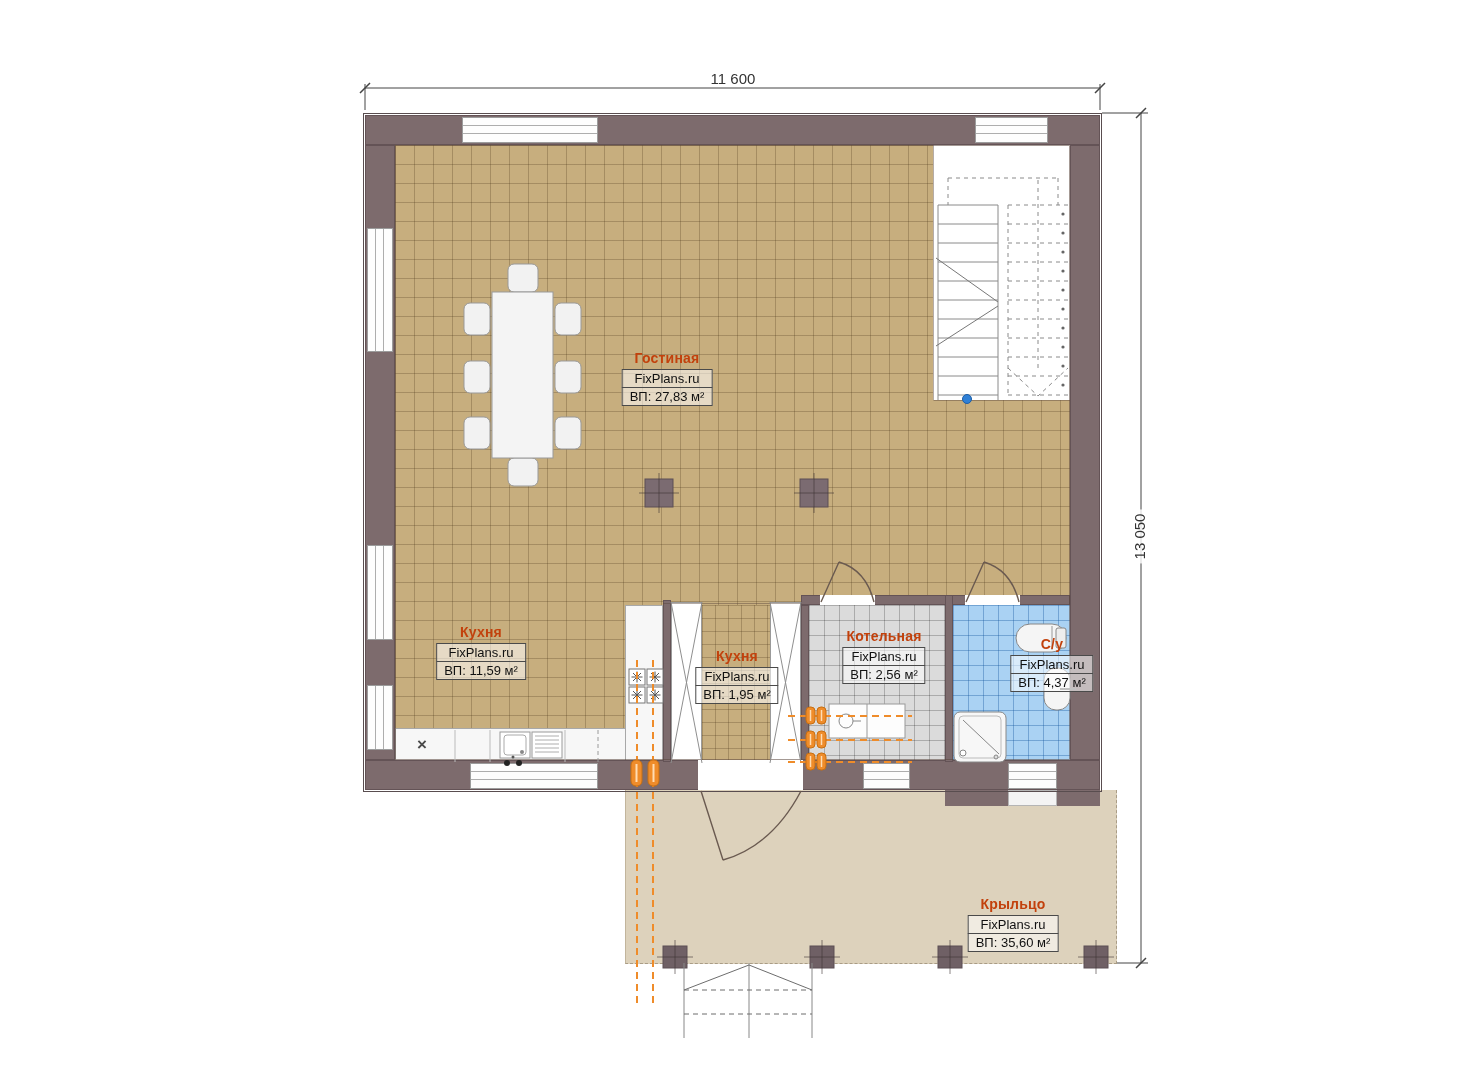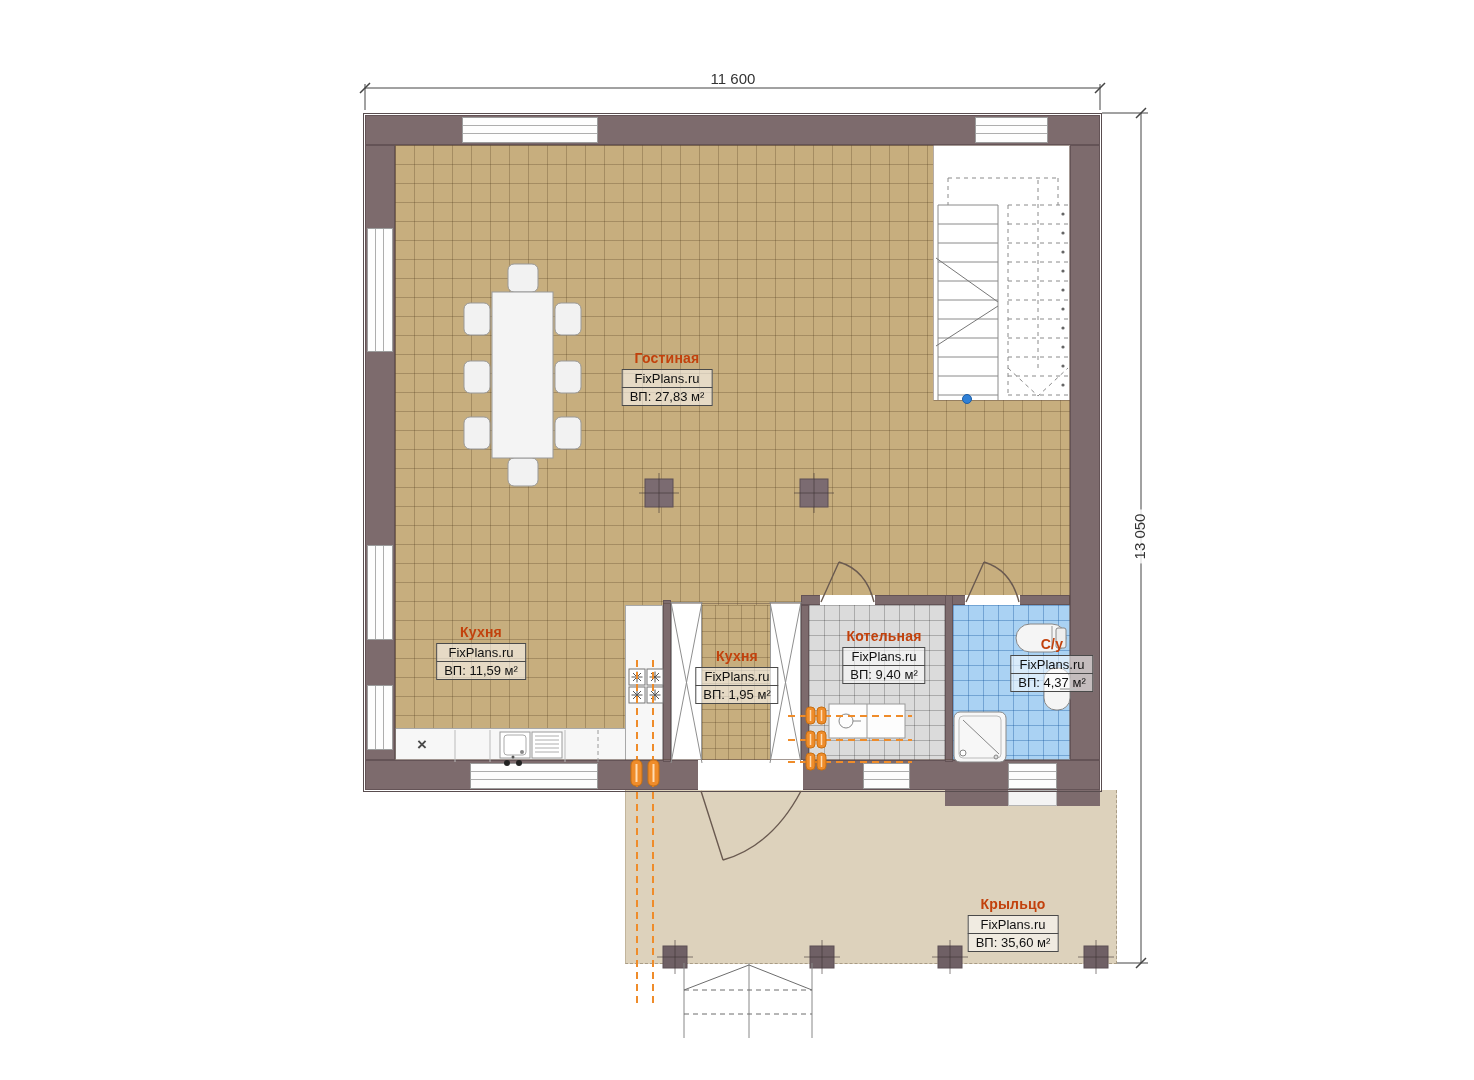--- a/index.html
+++ b/index.html
@@ -262,21 +262,21 @@
     <div class="bx">ВП: 11,59 м²</div>
   </div>
   <div class="lbl" style="left:737px;top:648px;">
     <div class="nm">Кухня</div>
     <div class="bx">FixPlans.ru</div>
     <div class="bx">ВП: 1,95 м²</div>
   </div>
   <div class="lbl" style="left:884px;top:628px;">
     <div class="nm">Котельная</div>
     <div class="bx">FixPlans.ru</div>
-    <div class="bx">ВП: 9,40 м²</div>
+    <div class="bx">ВП: 2,56 м²</div>
   </div>
   <div class="lbl" style="left:1052px;top:636px;">
     <div class="nm">С/у</div>
     <div class="bx">FixPlans.ru</div>
     <div class="bx">ВП: 4,37 м²</div>
   </div>
   <div class="lbl" style="left:1013px;top:896px;">
     <div class="nm">Крыльцо</div>
     <div class="bx">FixPlans.ru</div>
     <div class="bx">ВП: 35,60 м²</div>

